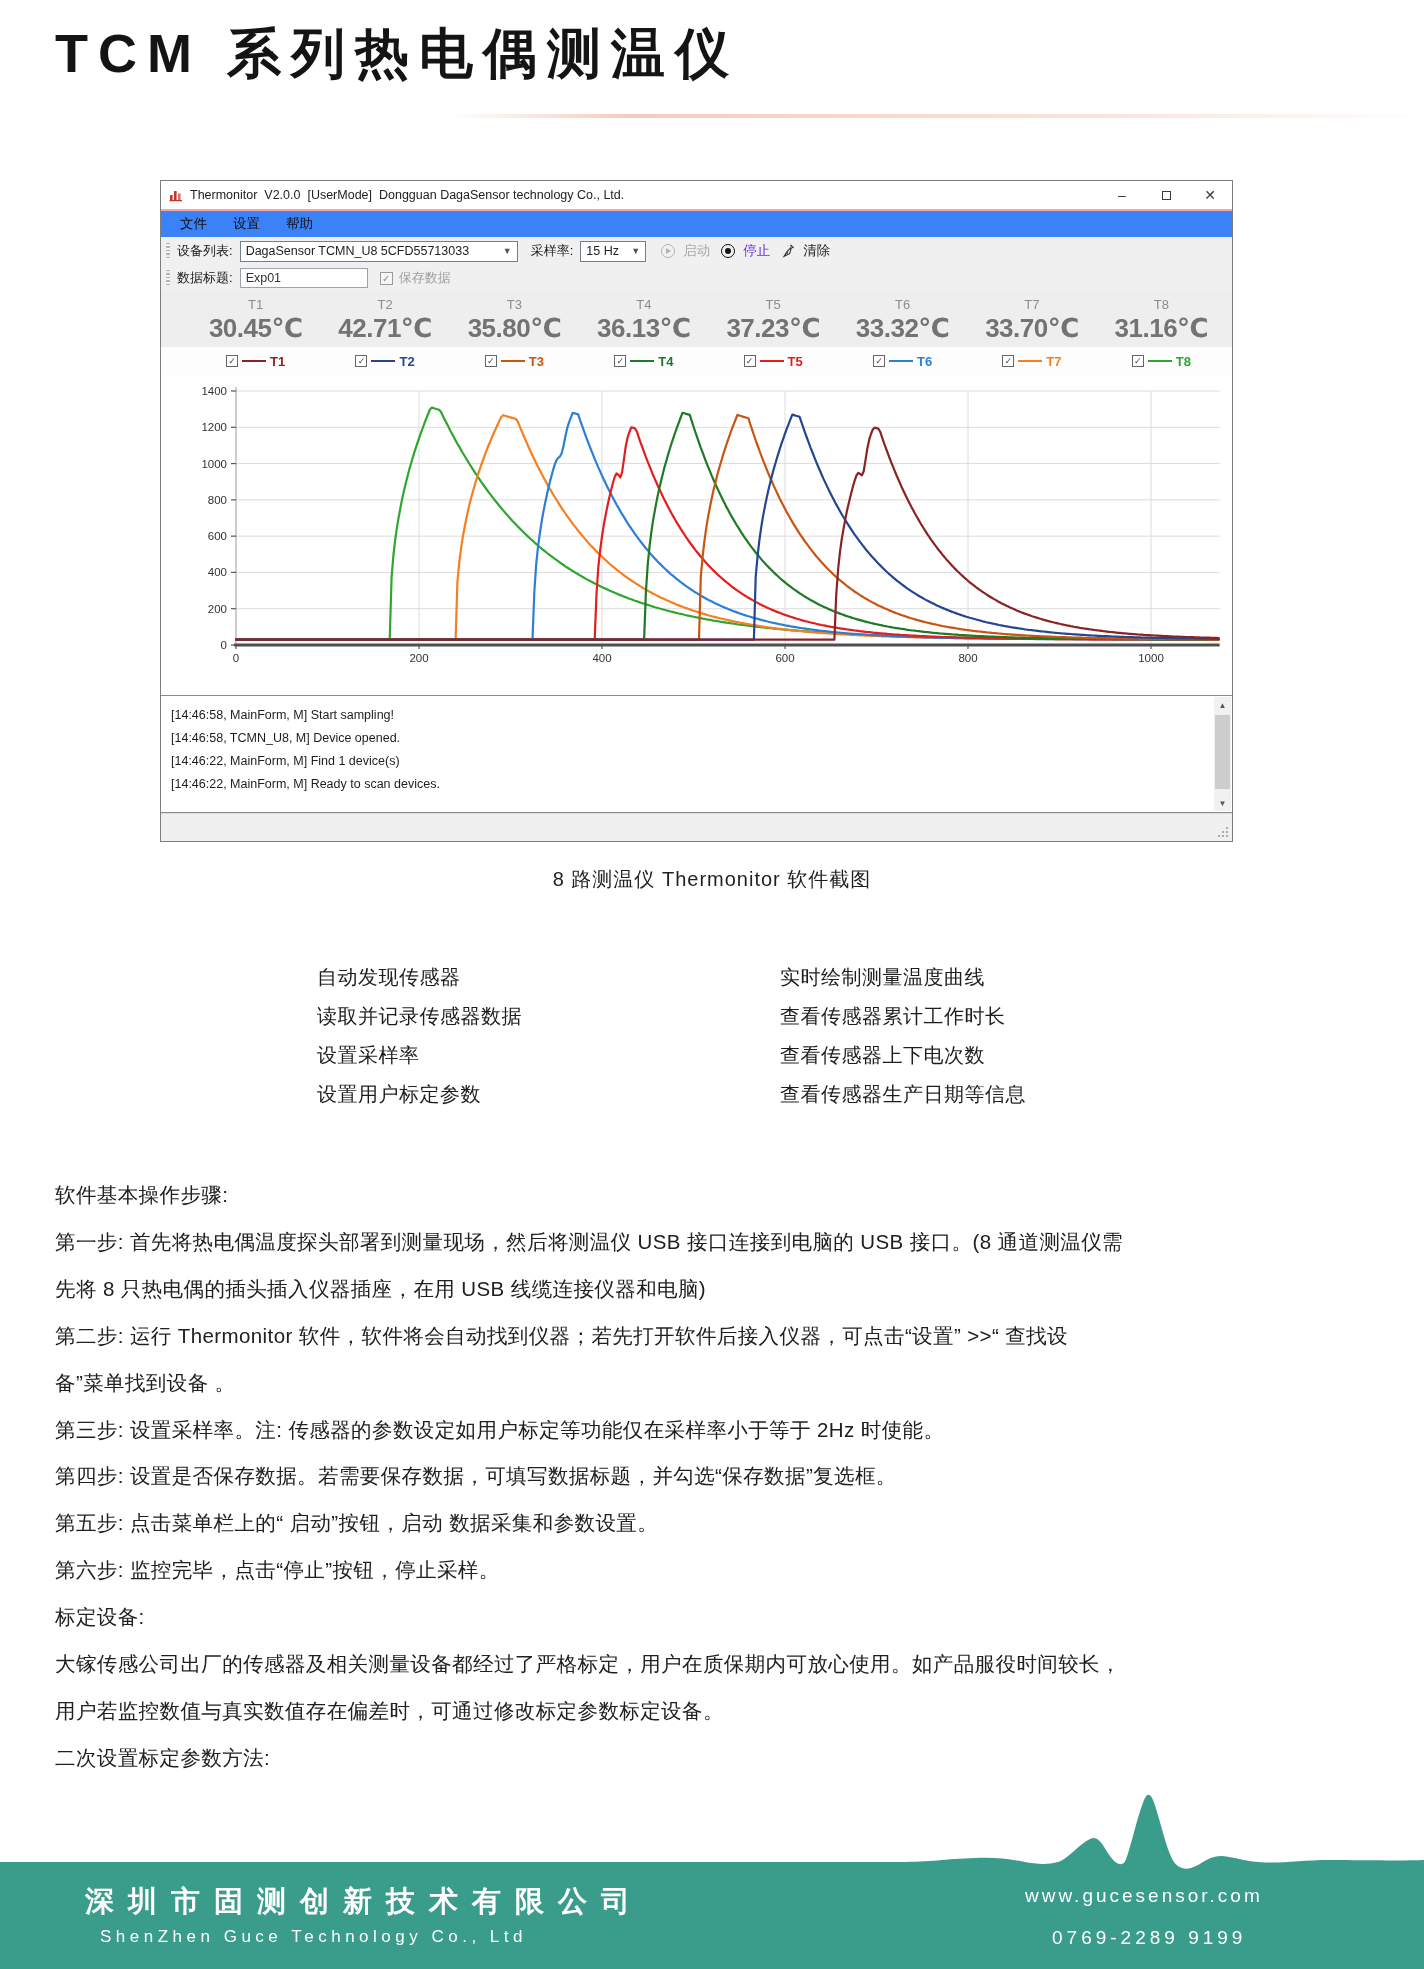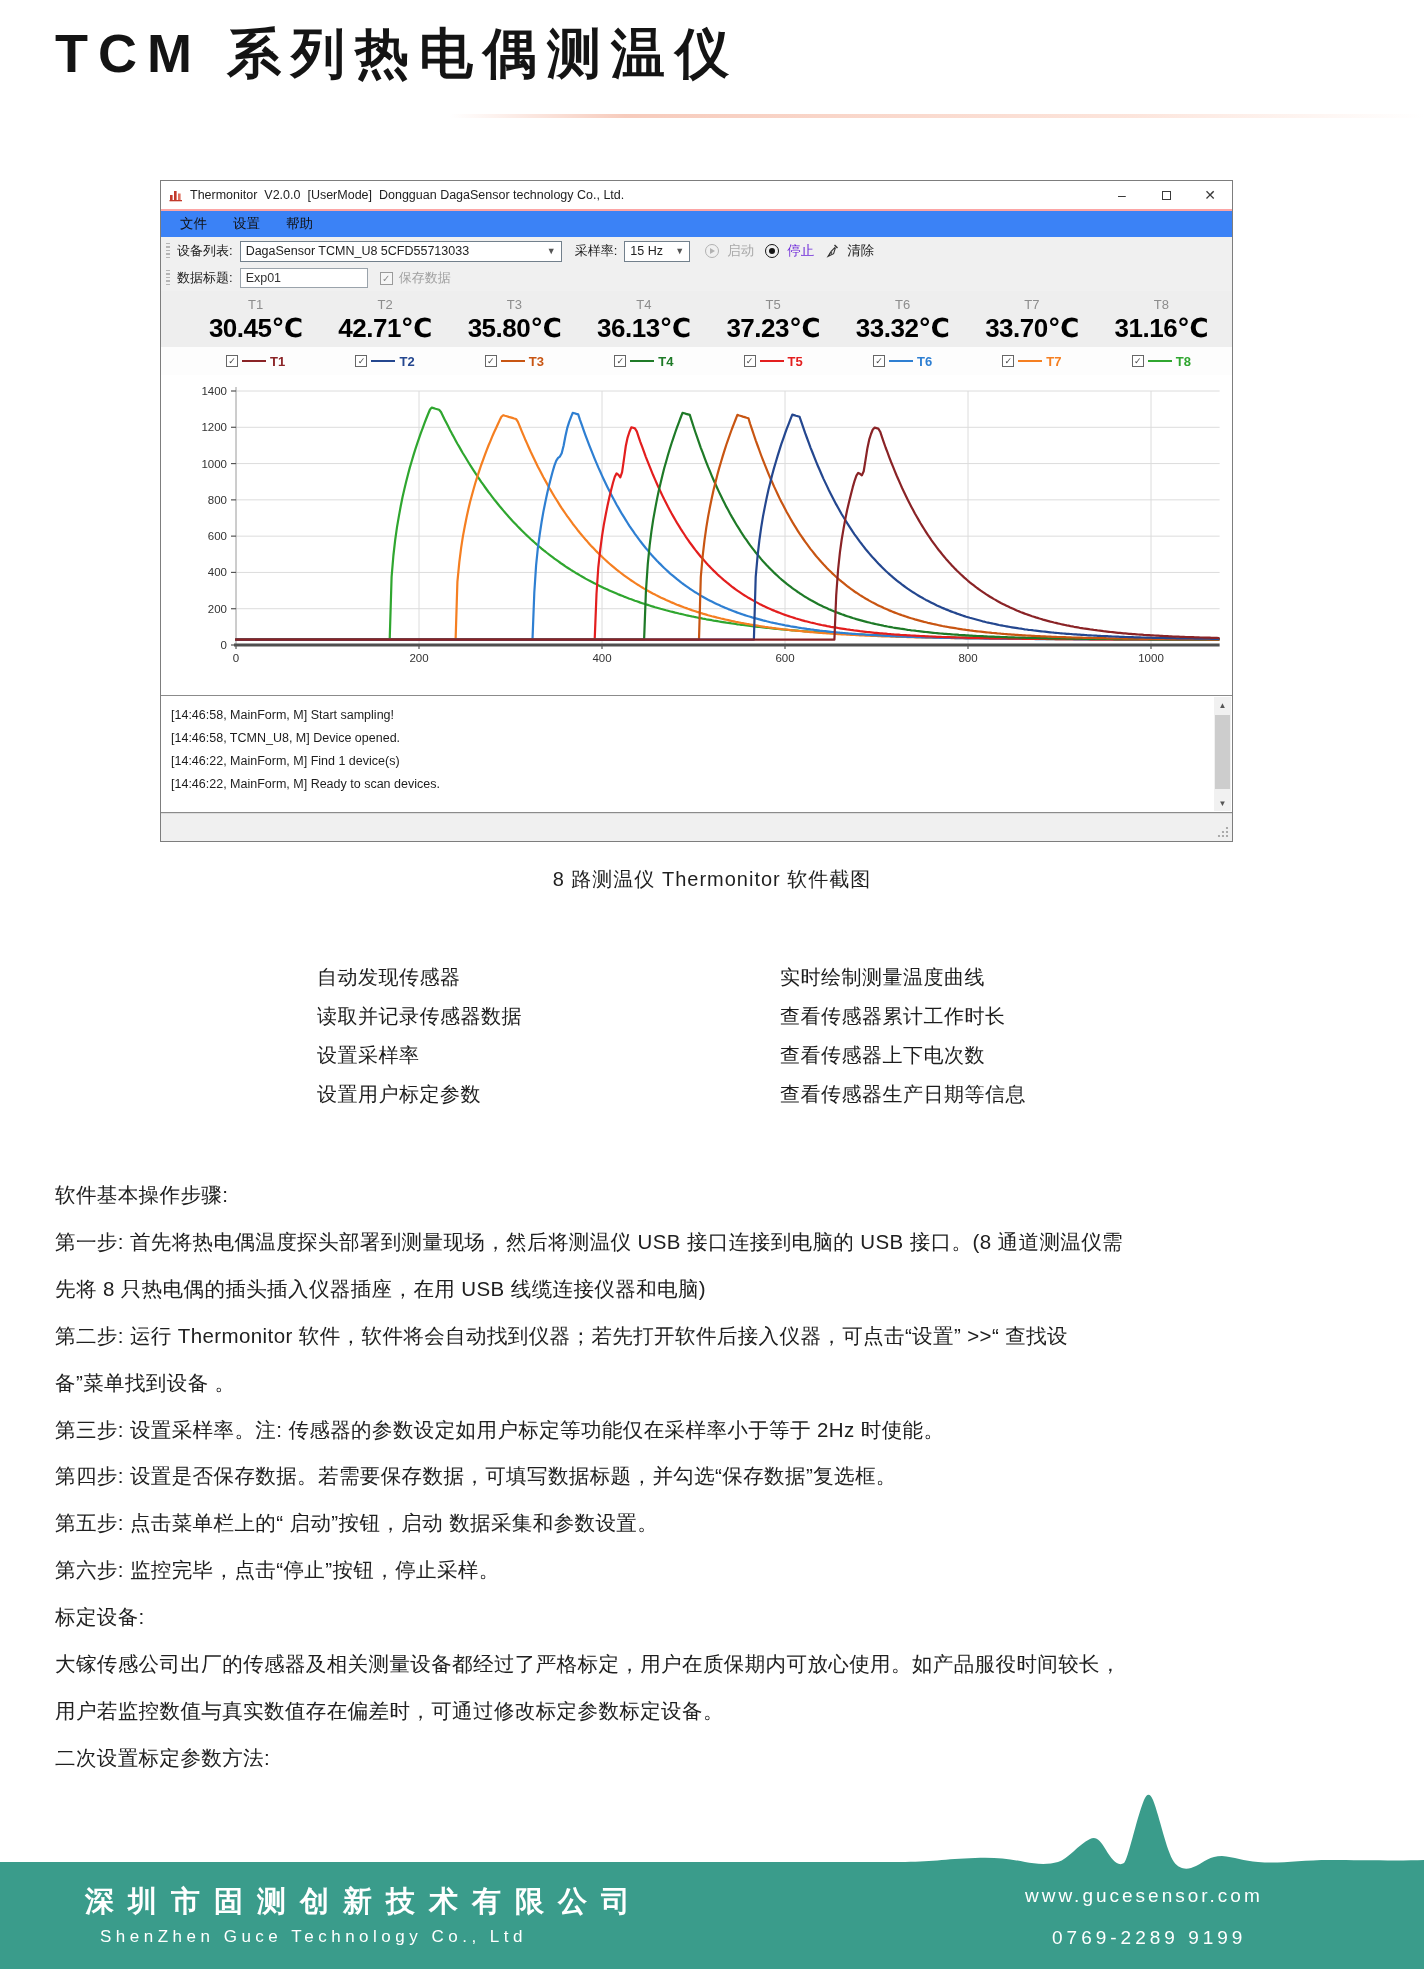--- a/index.html
+++ b/index.html
@@ -32,42 +32,42 @@
   .menu-item { padding:0 13px; font-size:13.5px; color:#111; }
 
   .toolbar1 { height:28px; display:flex; align-items:center; background:#f0f0f0; padding-left:5px; }
   .toolbar2 { height:26px; display:flex; align-items:center; background:#f0f0f0; padding-left:5px; }
   .grip { width:4px; height:17px; margin-right:7px;
     background:repeating-linear-gradient(180deg,#b5b5b5 0 1.5px, transparent 1.5px 3.5px); }
   .tb-label { font-size:13px; color:#1a1a1a; margin-right:7px; white-space:nowrap; }
   .combo { height:21px; border:1px solid #72808c; background:#fff; display:flex; align-items:center;
     padding:0 5px; font-size:12.5px; color:#222; }
   .combo .arrow { margin-left:auto; font-size:9px; color:#555; padding-left:5px; }
-  .combo-device { width:322px; }
+  .combo-device { width:278px; }
   .combo-rate { width:66px; margin-right:4px; }
   .tb-btn { display:flex; align-items:center; gap:8px; margin-left:11px; font-size:13.5px; white-space:nowrap; }
   .btn-start { color:#a9a9a9; }
   .btn-stop { color:#6d28d9; }
   .btn-clear { color:#222; }
   .icon-circle { width:14px; height:14px; border-radius:50%; display:inline-flex; align-items:center; justify-content:center; }
   .icon-circle.gray { border:1.4px solid #b2b2b2; }
   .icon-circle.dark { border:1.5px solid #141414; }
   .tri-right { width:0; height:0; border-top:3.5px solid transparent; border-bottom:3.5px solid transparent;
     border-left:5.5px solid #b2b2b2; margin-left:1px; }
   .dot-dark { width:6px; height:6px; border-radius:50%; background:#141414; }
   .textbox { width:128px; height:20px; border:1px solid #9aa3ab; background:#fff; font-size:12.5px;
     color:#333; display:flex; align-items:center; padding:0 5px; margin-right:12px; }
   .checkbox { width:13px; height:13px; border:1px solid #9a9a9a; background:#f6f6f6; display:inline-flex;
     align-items:center; justify-content:center; font-size:10px; color:#8b8b8b; }
   .save-label { font-size:13px; color:#a0a0a0; margin-left:6px; }
 
   .temps-row { height:56px; background:#eeeeee; display:flex; padding:2px 6px 0 30px; }
   .temp-cell { flex:1; display:flex; flex-direction:column; align-items:center; justify-content:center; }
   .temp-name { font-size:13px; color:#8c8c8c; line-height:16px; }
-  .temp-value { font-size:26px; color:#000000; font-weight:600; line-height:30px; letter-spacing:-0.5px; }
+  .temp-value { font-size:26px; color:#737373; font-weight:600; line-height:30px; letter-spacing:-0.5px; }
 
   .legend-row { height:28px; background:#fdfdfd; display:flex; align-items:center; padding:0 6px 0 30px; }
   .legend-item { flex:1; display:flex; align-items:center; justify-content:center; gap:4px; }
   .legend-cb { width:12px; height:12px; border:1px solid #666; background:#fff; display:inline-flex;
     align-items:center; justify-content:center; font-size:9px; color:#444; }
   .legend-line { width:24px; height:2.5px; display:inline-block; }
   .legend-label { font-size:13px; font-weight:700; }
 
   .chart-area { height:300px; background:#fff; }
   .chart-gap { height:20px; background:#fff; }

